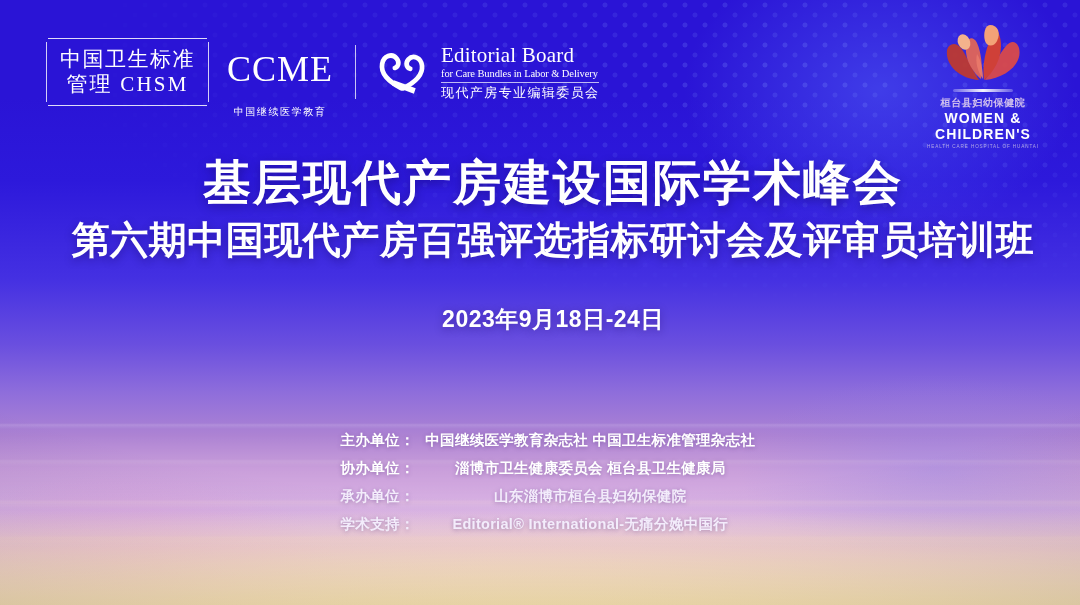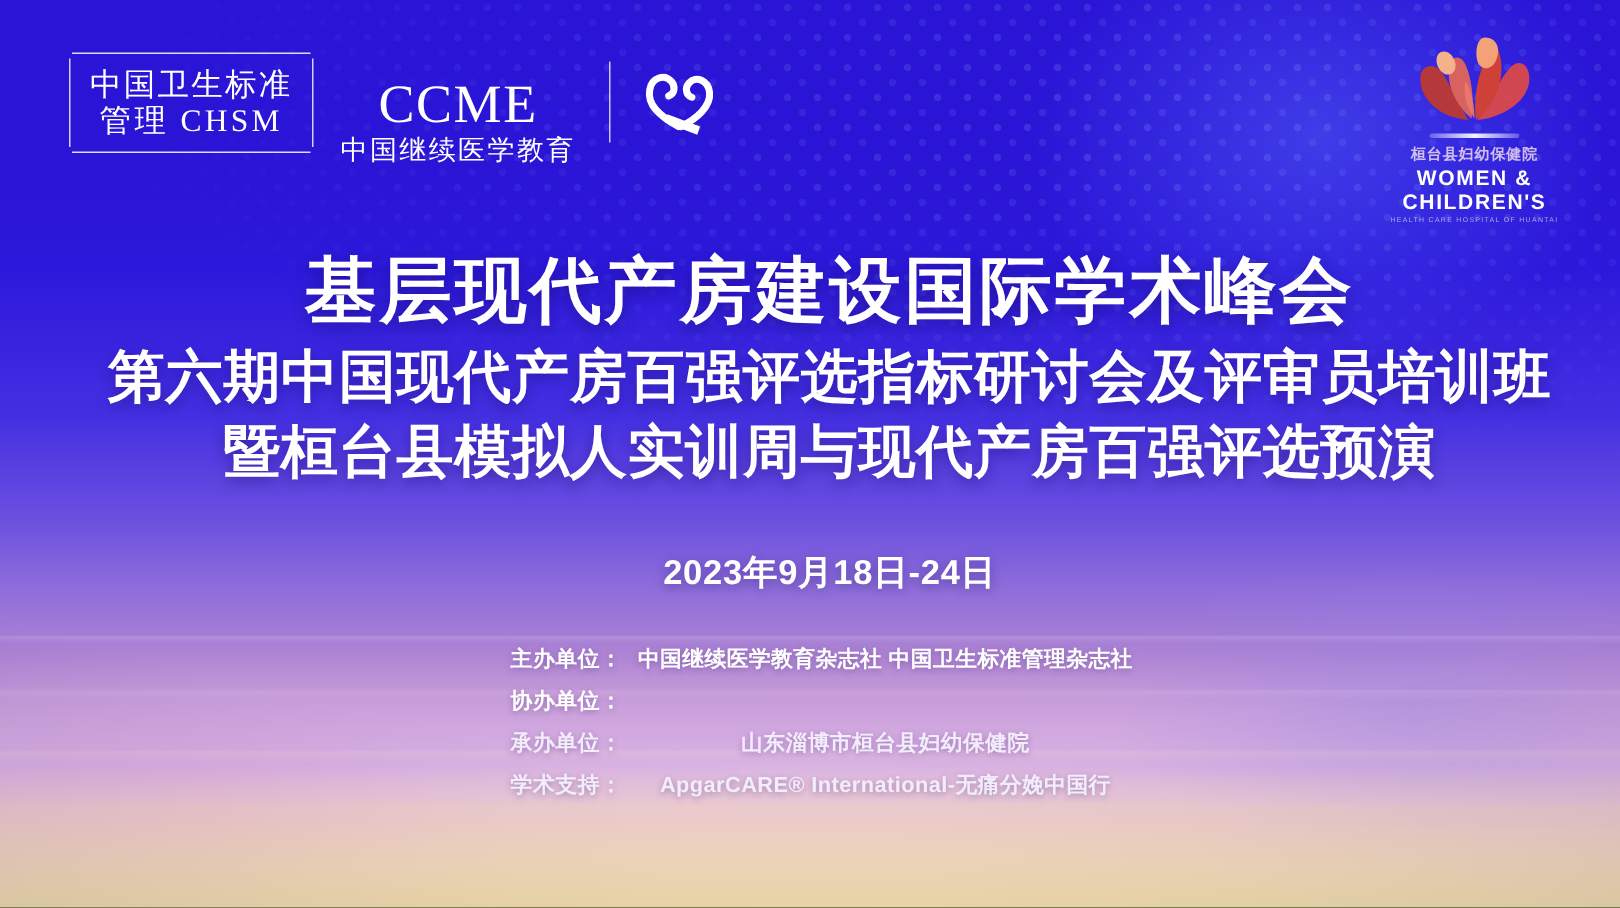--- a/index.html
+++ b/index.html
@@ -121,21 +121,21 @@
   .chsm-l1{ font-size:21px; letter-spacing:1.5px; white-space:nowrap; }
   .chsm-l2{ font-size:21px; letter-spacing:2.2px; white-space:nowrap; }
 
   
   .logo-ccme{
     color:#fff; text-align:center; line-height:1.05;
     font-family:"Liberation Serif","DejaVu Serif",serif;
     padding-right:4px;
   }
   .ccme-en{ font-size:36px; letter-spacing:1px; font-weight:400;margin-top:24px; }
-  .ccme-cn{ font-size:18px; letter-spacing:1.6px; margin-top:2px; }
+  .ccme-cn{ font-size:10px; letter-spacing:1.6px; margin-top:18px; }
 
   .divider-v{
     width:1px; height:54px; background:rgba(255,255,255,.75);
   }
 
   .logo-eb{
     display:flex; align-items:center; gap:9px;
   }
   .heart-wrap{ width:58px; height:58px; flex:0 0 58px; }
   .eb-text{
@@ -167,21 +167,21 @@
     font-size:14px; letter-spacing:1.1px; color:#fff; font-weight:700;
     margin-top:0;
   }
   .hosp-tag{
     font-size:4.6px; letter-spacing:.9px; color:#cfc4e8; margin-top:2px;
     transform:scale(1); opacity:.8;
   }
 
   
   .titles{
-    position:absolute; left:0; right:0; top:168px; text-align:center; z-index:5;margin-left:26px;
+    position:absolute; left:0; right:0; top:156px; text-align:center; z-index:5;margin-left:26px;
   }
   .t-main{
     font-size:48px; font-weight:700; color:#fff; letter-spacing:2px;
     line-height:1.12;
     text-shadow:0 3px 10px rgba(20,6,90,.45);
     font-family:"DejaVu Sans","Liberation Sans",sans-serif;
   }
   .t-sub1, .t-sub2{
     font-size:38px; font-weight:700; color:#fff; letter-spacing:.5px;
     line-height:1.32;
@@ -254,20 +254,26 @@
       <div class="logo-eb">
         <span class="heart-wrap">
           <svg viewBox="0 0 64 64" width="58" height="58" aria-hidden="true">
             <g fill="none" stroke="#ffffff" stroke-width="5.2" stroke-linecap="round">
               <path d="M30 50 C 16 42, 7 34, 9 23 C 10.5 14, 20 11, 25 17 C 28 20.5, 27.5 26, 23 27.5"></path>
               <path d="M32 50 C 44 44, 54 35, 53 25 C 52 16, 43 12.5, 38 18 C 34.8 21.5, 35.4 27, 40 28.5"></path>
             </g>
             <path d="M20 47 L44 56 L46 50 L22 41 Z" fill="#ffffff"></path>
           </svg>
         </span>
+        <div class="eb-text">
+          <div class="eb-l1">Editorial Board</div>
+          <div class="eb-l2">for Care Bundles in Labor &amp; Delivery</div>
+          <div class="eb-rule"></div>
+          <div class="eb-l3">现代产房专业编辑委员会</div>
+        </div>
       </div>
     </div>
 
     <div class="logo-hosp">
       <span>
         <svg class="lotus" viewBox="0 0 92 64" aria-hidden="true">
 
           <path d="M10 28 C 8 44, 24 57, 42 58 C 34 46, 30 34, 24 26 C 19 20, 12 21, 10 28 Z" fill="#c0392b" opacity=".92"></path>
 
           <path d="M82 26 C 86 42, 68 56, 48 58 C 57 45, 62 32, 69 24 C 74 18, 80 19, 82 26 Z" fill="#d94a4a" opacity=".95"></path>
@@ -286,43 +292,43 @@
       <div class="hosp-bar"></div>
       <div class="hosp-cn">桓台县妇幼保健院</div>
       <div class="hosp-en">WOMEN &amp; CHILDREN'S</div>
       <div class="hosp-tag">HEALTH CARE HOSPITAL OF HUANTAI</div>
     </div>
   </div>
 
   <div class="titles">
     <div class="t-main">基层现代产房建设国际学术峰会</div>
     <div class="t-sub1">第六期中国现代产房百强评选指标研讨会及评审员培训班</div>
-    <div class="t-sub2">暨桓台县模拟人实训周与现代产房百强评选预演</div>
     <div class="t-date">2023年9月18日-24日</div>
   </div>
 
   <div class="credits">
 
     <div class="cred-row">
       <span class="cred-k">主办单位</span>
       <span class="cred-colon">：</span>
       <span class="cred-v">中国继续医学教育杂志社  中国卫生标准管理杂志社</span>
     </div>
 
     <div class="cred-row">
       <span class="cred-k">协办单位</span>
       <span class="cred-colon">：</span>
+      <span class="cred-v">淄博市卫生健康委员会  桓台县卫生健康局</span>
     </div>
 
     <div class="cred-row light">
       <span class="cred-k">承办单位</span>
       <span class="cred-colon">：</span>
       <span class="cred-v">山东淄博市桓台县妇幼保健院</span>
     </div>
 
     <div class="cred-row light">
       <span class="cred-k">学术支持</span>
       <span class="cred-colon">：</span>
-      <span class="cred-v">ApgarCARE® International-无痛分娩中国行</span>
+      <span class="cred-v">Editorial® International-无痛分娩中国行</span>
     </div>
   </div>
 
 </div>
 
 </body></html>

